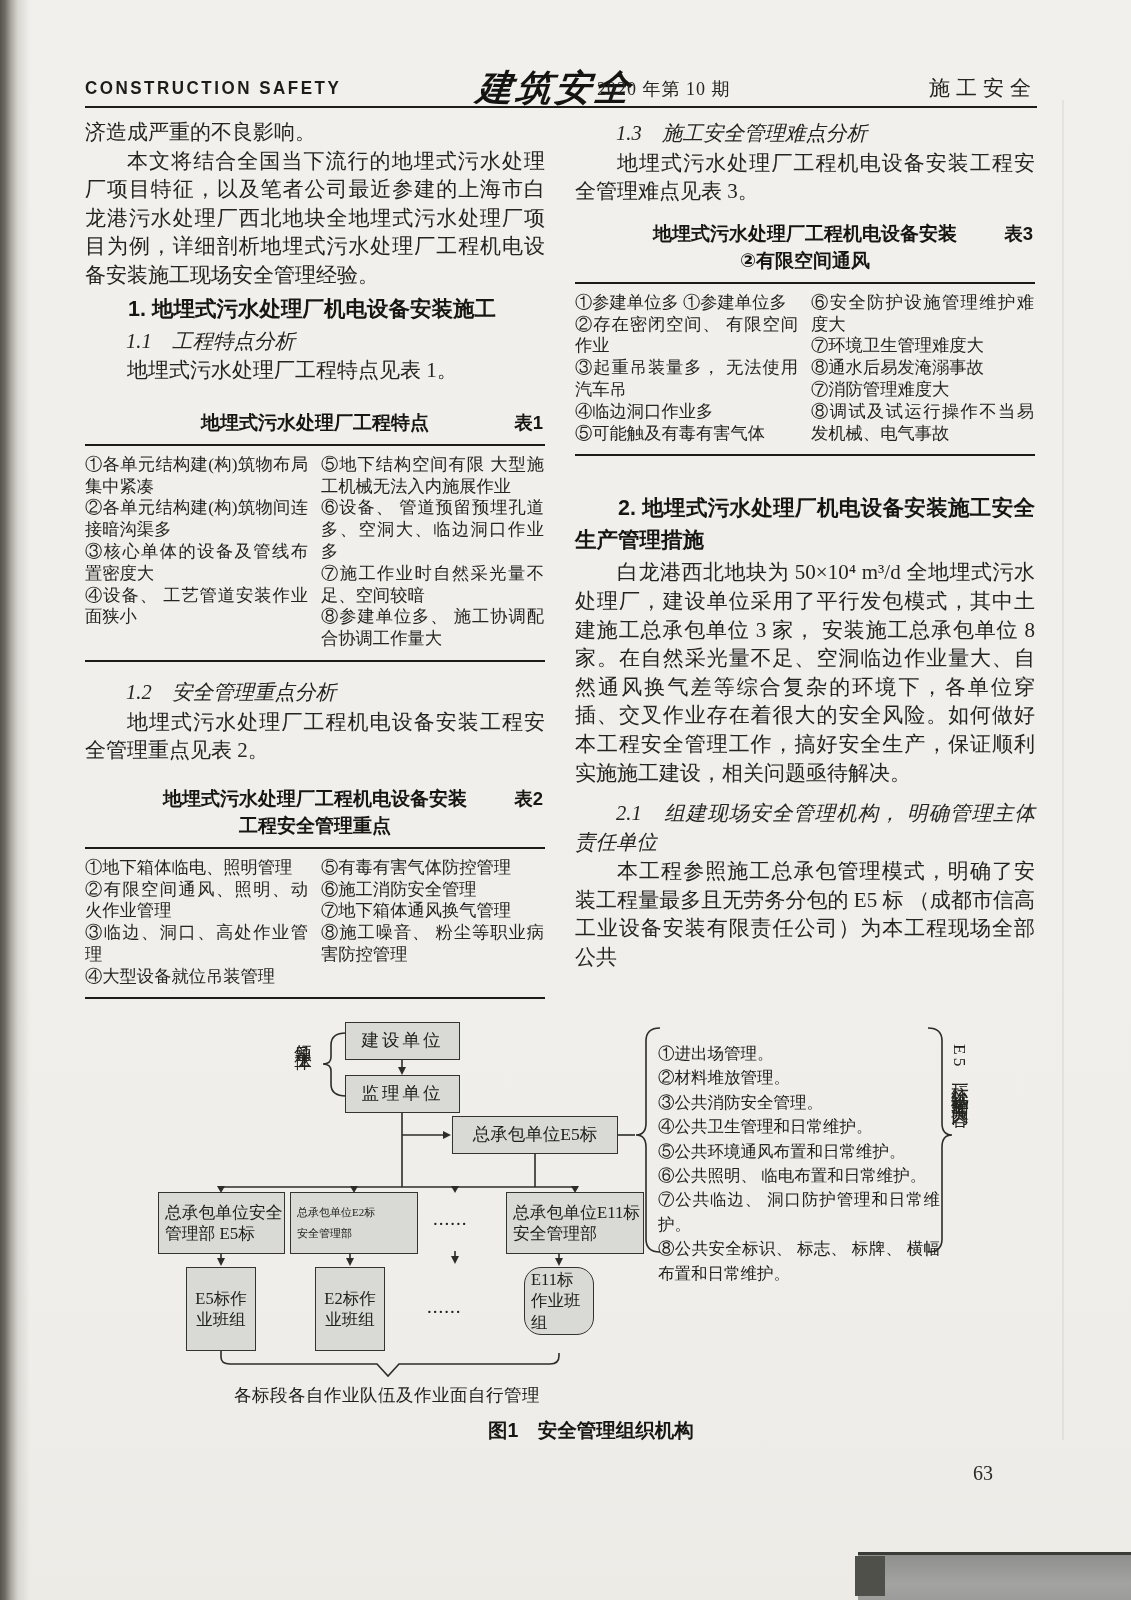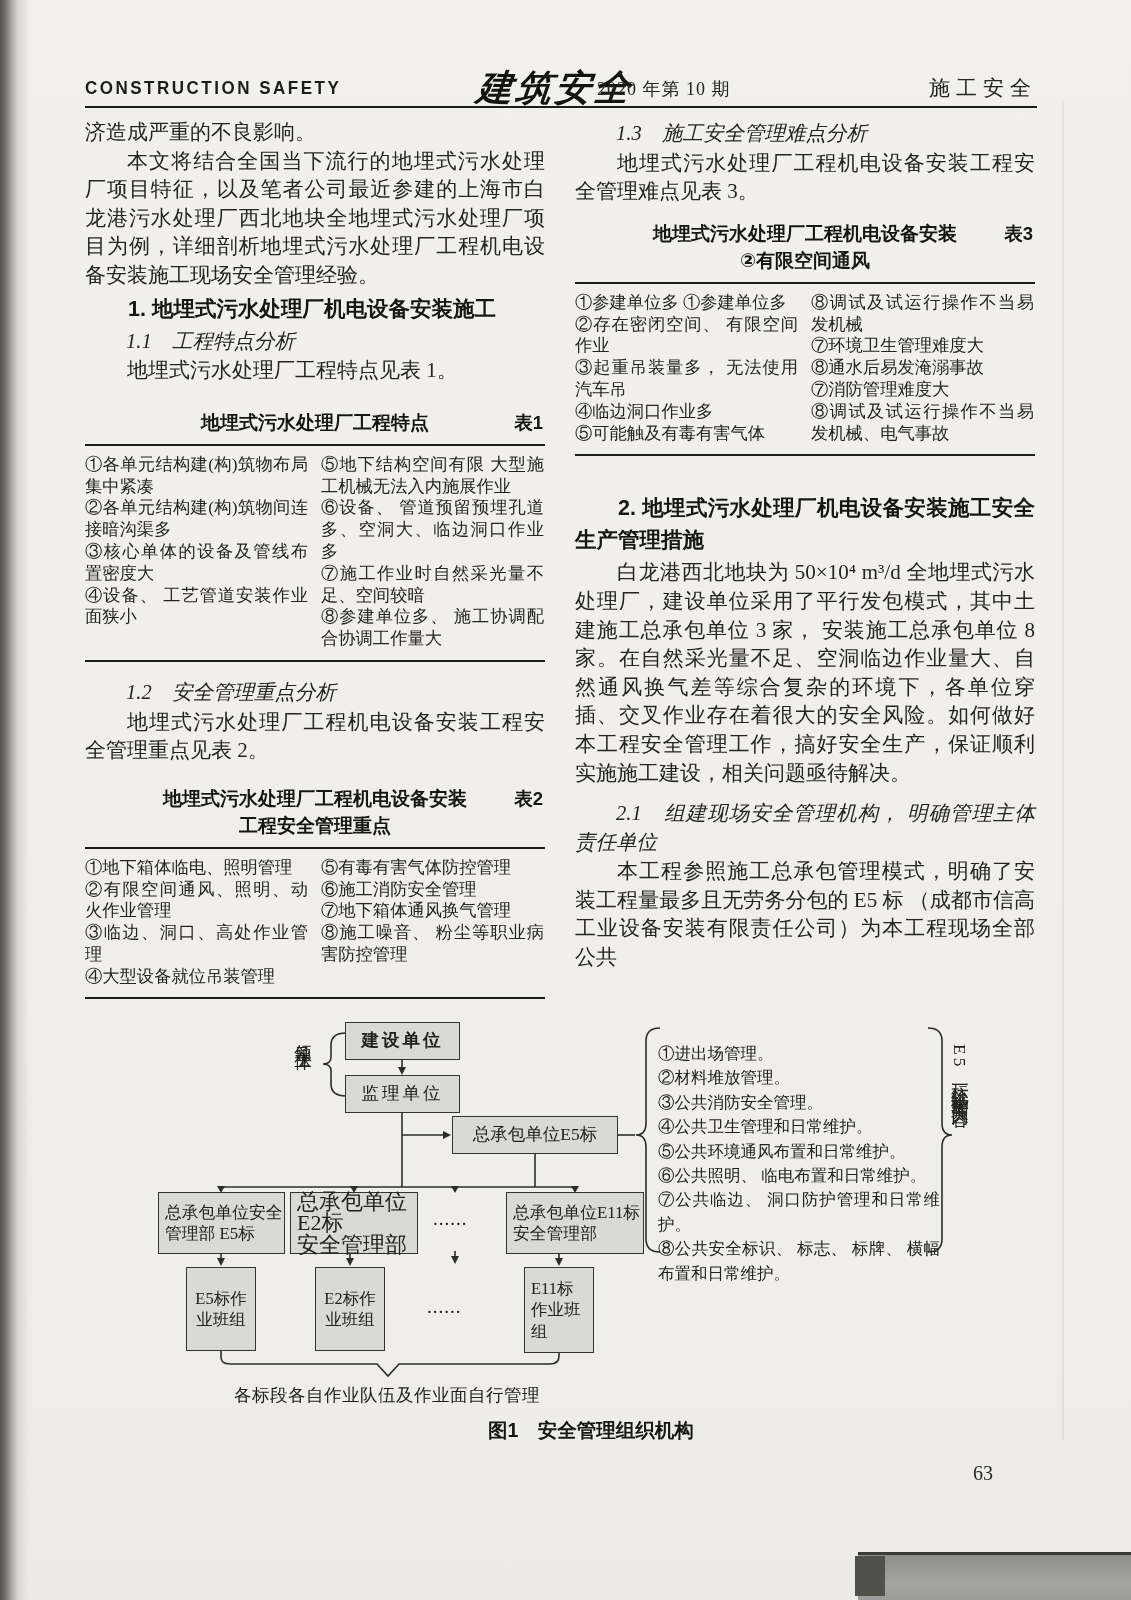--- a/index.html
+++ b/index.html
@@ -149,21 +149,21 @@
       </div>
       <div class="tbl-body">
         <div class="tbl-col">
           <p>①参建单位多 ①参建单位多</p>
           <p>②存在密闭空间、 有限空间作业</p>
           <p>③起重吊装量多， 无法使用汽车吊</p>
           <p>④临边洞口作业多</p>
           <p>⑤可能触及有毒有害气体</p>
         </div>
         <div class="tbl-col">
-          <p>⑧调试及试运行操作不当易发机械</p>
+          <p>⑥安全防护设施管理维护难度大</p>
           <p>⑦环境卫生管理难度大</p>
           <p>⑧通水后易发淹溺事故</p>
           <p>⑦消防管理难度大</p>
           <p>⑧调试及试运行操作不当易发机械、电气事故</p>
         </div>
       </div>
     </div>
 
     <div class="h-bold" style="margin-top:36px;">2. 地埋式污水处理厂机电设备安装施工安全生产管理措施</div>
     <p>白龙港西北地块为 50×10⁴ m³/d 全地埋式污水处理厂，建设单位采用了平行发包模式，其中土建施工总承包单位 3 家， 安装施工总承包单位 8 家。在自然采光量不足、空洞临边作业量大、自然通风换气差等综合复杂的环境下，各单位穿插、交叉作业存在着很大的安全风险。如何做好本工程安全管理工作，搞好安全生产，保证顺利实施施工建设，相关问题亟待解决。</p>
@@ -199,38 +199,38 @@
         <polygon points="571,186 579,186 575,193"></polygon>
         <polygon points="217,258 225,258 221,266"></polygon>
         <polygon points="346,258 354,258 350,266"></polygon>
         <polygon points="451,256 459,256 455,264"></polygon>
         <polygon points="555,258 563,258 559,266"></polygon>
       </g>
     </svg>
 
     <div class="vlabel" style="left:291px;top:30px;height:92px;">领导主体</div>
 
-    <div class="fbox" style="left:345px;top:22px;width:115px;height:38px;letter-spacing:3px;font-weight:bold;">建设单位</div>
+    <div class="fbox" style="left:345px;top:22px;width:115px;height:38px;letter-spacing:3px;">建设单位</div>
     <div class="fbox" style="left:345px;top:75px;width:115px;height:38px;letter-spacing:3px;">监理单位</div>
     <div class="fbox" style="left:452px;top:116px;width:166px;height:38px;">总承包单位E5标</div>
 
     <div class="fbox la" style="left:158px;top:192px;width:127px;height:62px;font-size:16.8px;">总承包单位安全
 管理部 E5标</div>
-    <div class="fbox la" style="left:290px;top:192px;width:128px;height:62px;font-size:22px;">总承包单位E2标
+    <div class="fbox la" style="left:290px;top:192px;width:128px;height:62px;font-size:11px;">总承包单位E2标
 安全管理部</div>
     <div class="fdots" style="left:433px;top:208px;">......</div>
     <div class="fbox la" style="left:506px;top:192px;width:138px;height:62px;font-size:16.8px;">总承包单位E11标
 安全管理部</div>
 
     <div class="fbox" style="left:186px;top:267px;width:70px;height:84px;font-size:16.5px;">E5标作
 业班组</div>
     <div class="fbox" style="left:315px;top:267px;width:70px;height:84px;font-size:16.5px;">E2标作
 业班组</div>
     <div class="fdots" style="left:427px;top:296px;">......</div>
-    <div class="fbox la" style="left:524px;top:267px;width:70px;height:86px;font-size:16.5px;">E11标
+    <div class="fbox la" style="left:524px;top:267px;width:70px;height:68px;font-size:16.5px;border-radius:17px;">E11标
 作业班
 组</div>
 
     <div class="flist">
       <div>①进出场管理。</div>
       <div>②材料堆放管理。</div>
       <div>③公共消防安全管理。</div>
       <div>④公共卫生管理和日常维护。</div>
       <div>⑤公共环境通风布置和日常维护。</div>
       <div>⑥公共照明、 临电布置和日常维护。</div>

